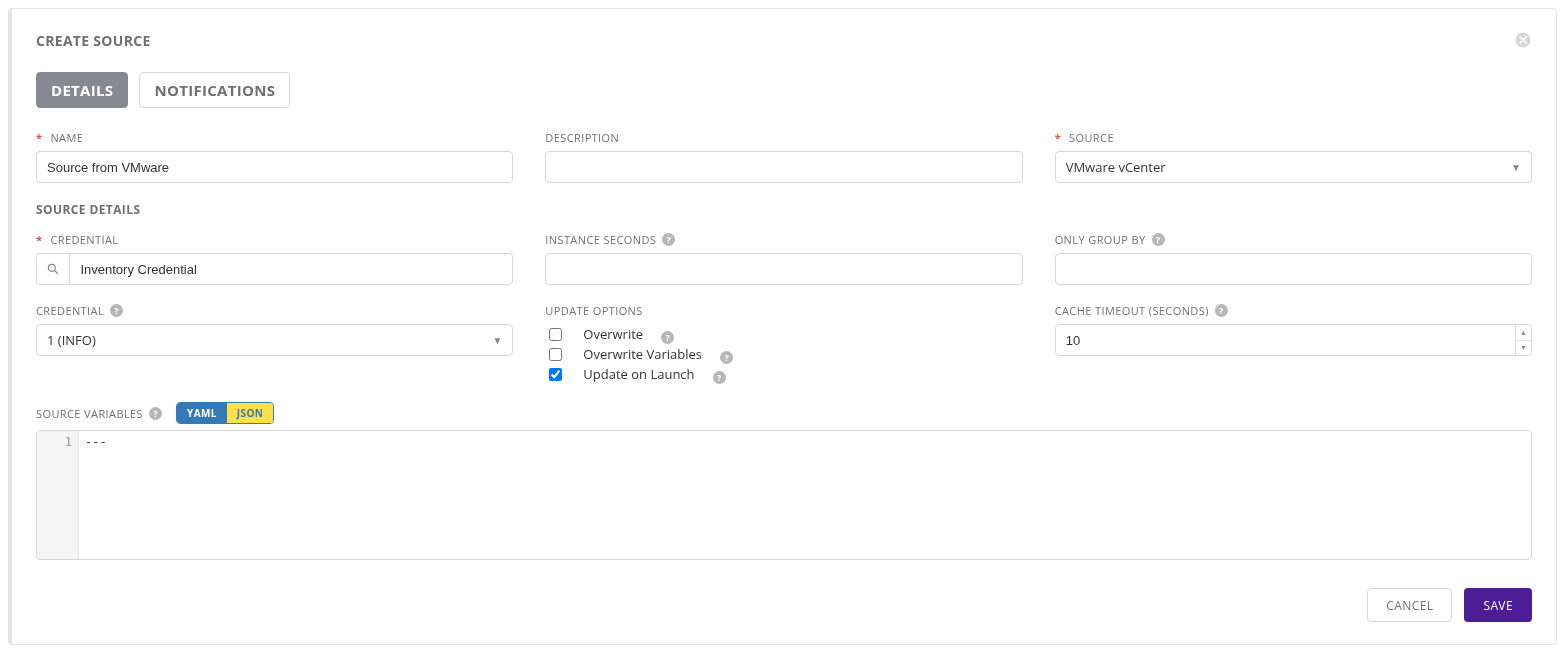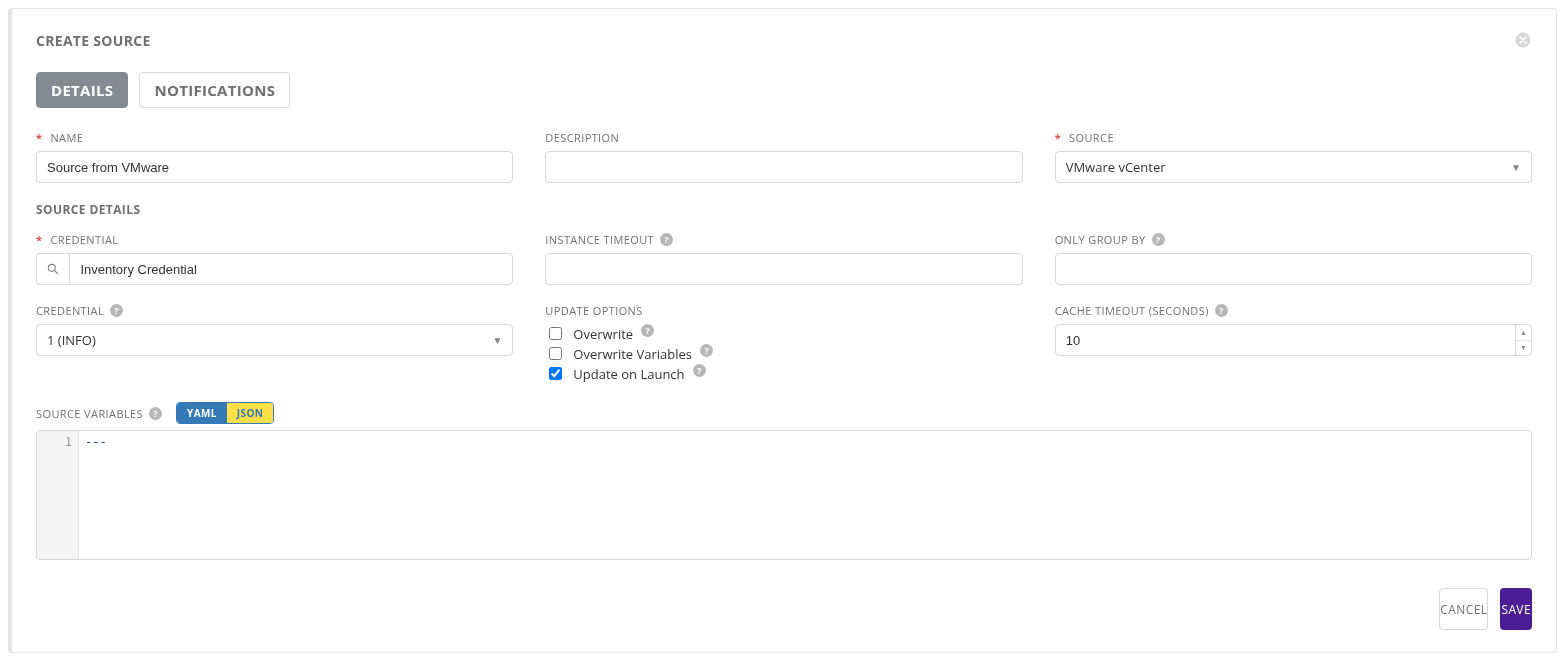--- a/index.html
+++ b/index.html
@@ -91,21 +91,21 @@
     width: 36px; height: 32px; border: 1px solid #d7d7d7; border-right: none;
     border-radius: 4px 0 0 4px; display: flex; align-items: center; justify-content: center;
     color: #888; cursor: pointer; background: #fff;
   }
   .input-group input { border-radius: 0 4px 4px 0; }
   .section-title {
     color: #707070; font-weight: 700; font-size: 12px; letter-spacing: .4px;
     margin: 6px 0 14px 0;
   }
   .checklist { font-size: 13px; color: #333; }
-  .check-row { display: flex; align-items: flex-start; gap: 8px; line-height: 20px; }
+  .check-row { display: flex; align-items: flex-end; gap: 18px; line-height: 20px; }
   .check-row input { cursor: pointer; }
   .spin-wrap { position: relative; }
   .spin {
     position: absolute; right: 1px; top: 1px; bottom: 1px; width: 16px;
     border-left: 1px solid #d7d7d7; display: flex; flex-direction: column;
     background: #fff; border-radius: 0 4px 4px 0;
   }
   .spin div { flex:1; display:flex; align-items:center; justify-content:center; font-size:7px; color:#888; cursor:pointer;}
   .spin div:first-child { border-bottom: 1px solid #e5e5e5;}
   .sv-header { display: flex; align-items: center; gap: 14px; margin-top: 18px; margin-bottom: 6px;}
@@ -124,21 +124,21 @@
     width: 42px; background: #f5f5f5; border-right: 1px solid #e5e5e5;
     color: #999; text-align: right; padding: 4px 6px 0 0; font-size: 12px;
     font-family: Menlo, Consolas, monospace;
   }
   .code {
     flex: 1; padding: 4px 6px; font-family: Menlo, Consolas, monospace;
     font-size: 12px; color: #1a3c8b;
   }
   .footer { display: flex; justify-content: flex-end; gap: 12px; margin-top: 28px;}
   .btn {
-    height: 42px; padding: 0 0; border-radius: 4px; font-size: 12px;
+    height: 34px; padding: 0 18px; border-radius: 4px; font-size: 12px;
     letter-spacing: .4px; cursor: pointer; border: 1px solid transparent;
     display: inline-flex; align-items: center;
   }
   .btn-default { background: #fff; color: #707070; border-color: #d7d7d7; }
   .btn-success { background: #4c1d95; color: #fff; font-weight: 400; }
 </style>
 </head>
 <body>
 
 <div class="panel">
@@ -195,21 +195,21 @@
           <svg width="14" height="14" viewBox="0 0 24 24">
               <circle cx="10" cy="10" r="6" fill="none" stroke="#888" stroke-width="2"></circle>
               <line x1="15" y1="15" x2="20" y2="20" stroke="#888" stroke-width="2" stroke-linecap="round"></line>
             </svg>
         </div>
         <input type="text" value="Inventory Credential" style="">
       </div>
     </div>
     <div class="col">
       <div class="label">
-        <span>INSTANCE TIMEOUT</span>
+        <span>INSTANCE SECONDS</span>
         <span class="help-icon">?</span>
       </div>
       <input type="text" value="" style="">
     </div>
     <div class="col">
       <div class="label">
         <span>ONLY GROUP BY</span>
         <span class="help-icon">?</span>
       </div>
       <input type="text" value="" style="">

